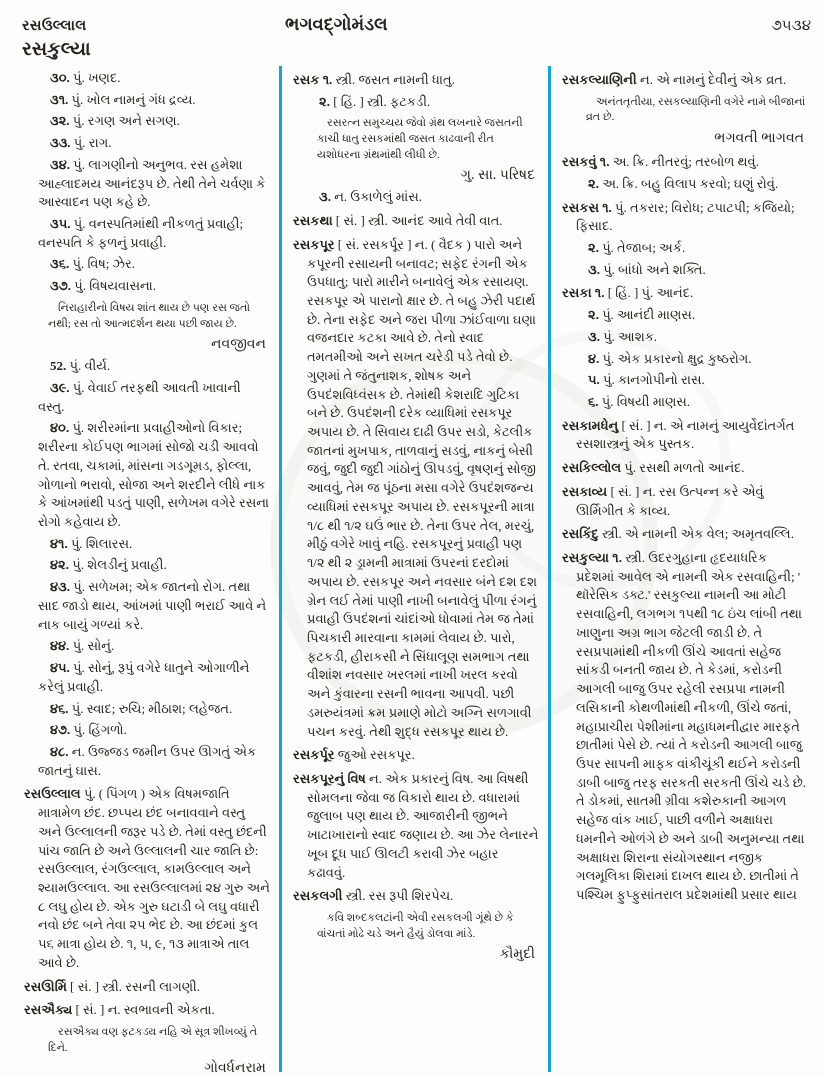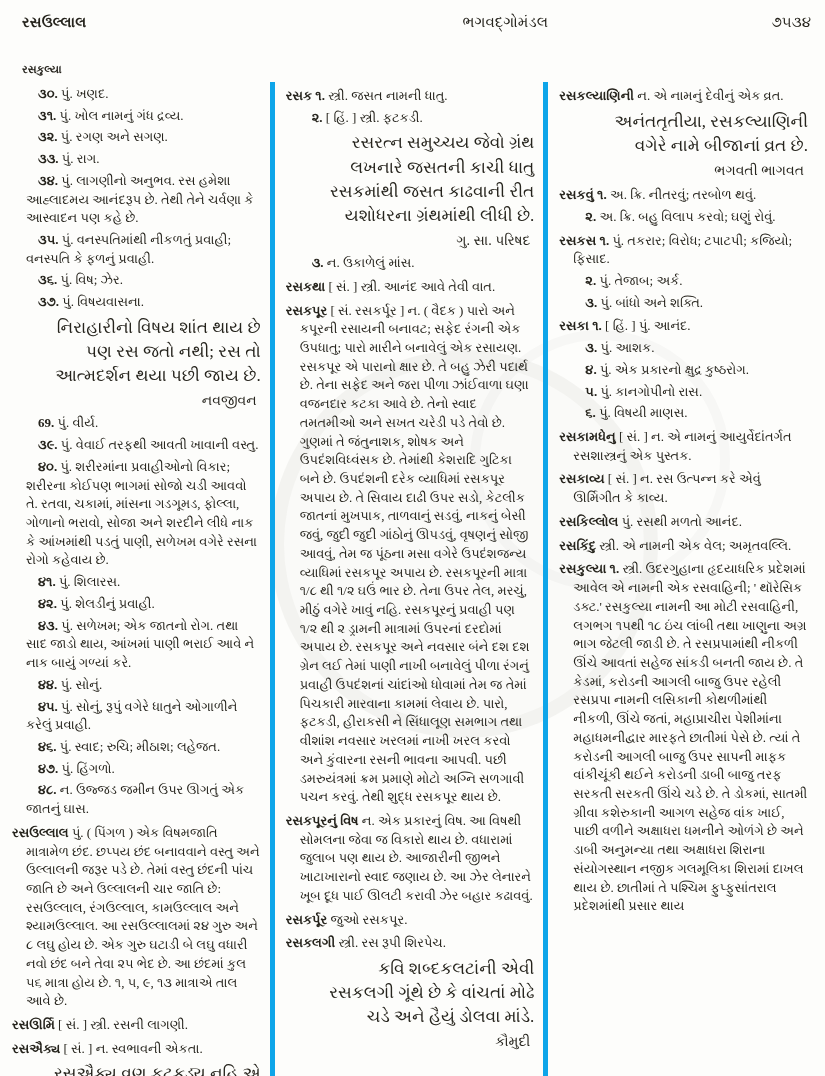--- a/index.html
+++ b/index.html
@@ -12,35 +12,35 @@
     color: #26241d;
   }
   
   .wm { position:absolute; border-radius:50%; pointer-events:none; z-index:0; }
   .wm1 { left:270px; top:350px; width:360px; height:360px;
          border:14px solid rgba(90,90,80,0.045); background:rgba(120,120,105,0.02); }
   .wm2 { left:470px; top:330px; width:240px; height:240px;
          border:10px solid rgba(90,90,80,0.035); }
   .hdr { position:relative; z-index:1; display:flex; align-items:baseline; padding:14px 14px 0 22px; }
   .hdr .gw   { flex:1; font-weight:bold; font-size:14.5px; letter-spacing:.2px; }
-  .hdr .ttl  { flex:1; text-align:right; font-weight:normal; font-size:15px; }
+  .hdr .ttl  { flex:1; text-align:left; font-weight:bold; font-size:18px; }
   .hdr .pno  { flex:1; text-align:right; font-weight:normal; font-size:15px; }
-  .gw2 { position:relative; z-index:1; padding:3px 0 0 22px; font-weight:bold; font-size:11px;margin-top:29px; }
+  .gw2 { position:relative; z-index:1; padding:3px 0 0 22px; font-weight:bold; font-size:19px; }
   .cols {
     position:relative; z-index:1;
     display:flex; align-items:stretch;
-    margin:6px 8px 0 10px;
+    margin:6px 8px 0 22px;
     height: 1006px; overflow:hidden;
   }
   .col { flex:1 1 0; padding:0 9px 0 2px; font-size:13px; line-height:1.44; }
-  .col + .col { border-left:5px solid #0ea5e9; padding-left:11px; }
+  .col + .col { border-left:3px solid #0ea5e9; padding-left:11px; }
   .block { margin:3px 0; }
   .sense { padding-left:14px; text-indent:12px; }
   .entry { padding-left:14px; text-indent:-14px; margin-top:5px; }
-  .quote { font-size:17px; line-height:1.42; padding-left:24px; text-indent:10px; margin-top:4px;text-align:right; }
+  .quote { font-size:11px; line-height:1.42; padding-left:24px; text-indent:10px; margin-top:4px; }
   .attr  { font-size:14px; text-align:right; padding-right:4px; margin-top:0; }
   .hw { font-weight:bold; }
 </style>
 </head>
 <body>
 
 <div class="page">
   <div class="wm wm1"></div>
   <div class="wm wm2"></div>
 
@@ -56,21 +56,21 @@
         <div class="block sense"><span class="hw">૩૦.</span> પું. ખણદ.</div>
         <div class="block sense"><span class="hw">૩૧.</span> પું. ખોલ નામનું ગંધ દ્રવ્ય.</div>
         <div class="block sense"><span class="hw">૩૨.</span> પું. રગણ અને સગણ.</div>
         <div class="block sense"><span class="hw">૩૩.</span> પું. રાગ.</div>
         <div class="block sense"><span class="hw">૩૪.</span> પું. લાગણીનો અનુભવ. રસ હમેશા આહ્લાદમય આનંદરૂપ છે. તેથી તેને ચર્વણા કે આસ્વાદન પણ કહે છે.</div>
         <div class="block sense"><span class="hw">૩૫.</span> પું. વનસ્પતિમાંથી નીકળતું પ્રવાહી; વનસ્પતિ કે ફળનું પ્રવાહી.</div>
         <div class="block sense"><span class="hw">૩૬.</span> પું. વિષ; ઝેર.</div>
         <div class="block sense"><span class="hw">૩૭.</span> પું. વિષયવાસના.</div>
         <div class="block quote">નિરાહારીનો વિષય શાંત થાય છે પણ રસ જતો નથી; રસ તો આત્મદર્શન થયા પછી જાય છે.</div>
         <div class="block attr">નવજીવન</div>
-        <div class="block sense"><span class="hw">69.</span> પું. વીર્ય.</div>
+        <div class="block sense"><span class="hw">52.</span> પું. વીર્ય.</div>
         <div class="block sense"><span class="hw">૩૯.</span> પું. વેવાઈ તરફથી આવતી ખાવાની વસ્તુ.</div>
         <div class="block sense"><span class="hw">૪૦.</span> પું. શરીરમાંના પ્રવાહીઓનો વિકાર; શરીરના કોઈપણ ભાગમાં સોજો ચડી આવવો તે. રતવા, ચકામાં, માંસના ગડગૂમડ, ફોલ્લા, ગોળાનો ભરાવો, સોજા અને શરદીને લીધે નાક કે આંખમાંથી પડતું પાણી, સળેખમ વગેરે રસના રોગો કહેવાય છે.</div>
         <div class="block sense"><span class="hw">૪૧.</span> પું. શિલારસ.</div>
         <div class="block sense"><span class="hw">૪૨.</span> પું. શેલડીનું પ્રવાહી.</div>
         <div class="block sense"><span class="hw">૪૩.</span> પું. સળેખમ; એક જાતનો રોગ. તથા સાદ જાડો થાય, આંખમાં પાણી ભરાઈ આવે ને નાક બાયું ગળ્યાં કરે.</div>
         <div class="block sense"><span class="hw">૪૪.</span> પું. સોનું.</div>
         <div class="block sense"><span class="hw">૪૫.</span> પું. સોનું, રૂપું વગેરે ધાતુને ઓગાળીને કરેલું પ્રવાહી.</div>
         <div class="block sense"><span class="hw">૪૬.</span> પું. સ્વાદ; રુચિ; મીઠાશ; લહેજત.</div>
         <div class="block sense"><span class="hw">૪૭.</span> પું. હિંગળો.</div>
         <div class="block sense"><span class="hw">૪૮.</span> ન. ઉજ્જડ જમીન ઉપર ઊગતું એક જાતનું ઘાસ.</div>
@@ -81,40 +81,41 @@
         <div class="block attr">ગોવર્ધનરામ</div>
       </div>
     <div class="col">
         <div class="block entry"><span class="hw">રસક ૧.</span> સ્ત્રી. જસત નામની ધાતુ.</div>
         <div class="block sense"><span class="hw">૨.</span> [ હિં. ] સ્ત્રી. ફટકડી.</div>
         <div class="block quote">રસરત્ન સમુચ્ચય જેવો ગ્રંથ લખનારે જસતની કાચી ધાતુ રસકમાંથી જસત કાઢવાની રીત યશોધરના ગ્રંથમાંથી લીધી છે.</div>
         <div class="block attr">ગુ. સા. પરિષદ</div>
         <div class="block sense"><span class="hw">૩.</span> ન. ઉકાળેલું માંસ.</div>
         <div class="block entry"><span class="hw">રસકથા</span> [ સં. ] સ્ત્રી. આનંદ આવે તેવી વાત.</div>
         <div class="block entry"><span class="hw">રસકપૂર</span> [ સં. રસકર્પૂર ] ન. ( વૈદક ) પારો અને કપૂરની રસાયની બનાવટ; સફેદ રંગની એક ઉપધાતુ; પારો મારીને બનાવેલું એક રસાયણ. રસકપૂર એ પારાનો ક્ષાર છે. તે બહુ ઝેરી પદાર્થ છે. તેના સફેદ અને જરા પીળા ઝાંઈવાળા ઘણા વજનદાર કટકા આવે છે. તેનો સ્વાદ તમતમીઓ અને સખત ચરેડી પડે તેવો છે. ગુણમાં તે જંતુનાશક, શોષક અને ઉપદંશવિધ્વંસક છે. તેમાંથી કેશરાદિ ગુટિકા બને છે. ઉપદંશની દરેક વ્યાધિમાં રસકપૂર અપાય છે. તે સિવાય દાઢી ઉપર સડો, કેટલીક જાતનાં મુખપાક, તાળવાનું સડવું, નાકનું બેસી જવું, જુદી જુદી ગાંઠોનું ઊપડવું, વૃષણનું સોજી આવવું, તેમ જ પૂંઠના મસા વગેરે ઉપદંશજન્ય વ્યાધિમાં રસકપૂર અપાય છે. રસકપૂરની માત્રા ૧/૮ થી ૧/૨ ઘઉં ભાર છે. તેના ઉપર તેલ, મરચું, મીઠું વગેરે ખાવું નહિ. રસકપૂરનું પ્રવાહી પણ ૧/૨ થી ૨ ડ્રામની માત્રામાં ઉપરનાં દરદોમાં અપાય છે. રસકપૂર અને નવસાર બંને દશ દશ ગ્રેન લઈ તેમાં પાણી નાખી બનાવેલું પીળા રંગનું પ્રવાહી ઉપદંશનાં ચાંદાંઓ ધોવામાં તેમ જ તેમાં પિચકારી મારવાના કામમાં લેવાય છે. પારો, ફટકડી, હીરાકસી ને સિંધાલૂણ સમભાગ તથા વીશાંશ નવસાર ખરલમાં નાખી ખરલ કરવો અને કુંવારના રસની ભાવના આપવી. પછી ડમરુયંત્રમાં ક્રમ પ્રમાણે મોટો અગ્નિ સળગાવી પચન કરવું. તેથી શુદ્ધ રસકપૂર થાય છે.</div>
+        <div class="block entry"><span class="hw">રસકર્પૂર</span> જુઓ રસકપૂર.</div>
         <div class="block entry"><span class="hw">રસકપૂરનું વિષ</span> ન. એક પ્રકારનું વિષ. આ વિષથી સોમલના જેવા જ વિકારો થાય છે. વધારામાં જુલાબ પણ થાય છે. આજારીની જીભને ખાટાખારાનો સ્વાદ જણાય છે. આ ઝેર લેનારને ખૂબ દૂધ પાઈ ઊલટી કરાવી ઝેર બહાર કઢાવવું.</div>
-        <div class="block entry"><span class="hw">રસકર્પૂર</span> જુઓ રસકપૂર.</div>
         <div class="block entry"><span class="hw">રસકલગી</span> સ્ત્રી. રસ રૂપી શિરપેચ.</div>
         <div class="block quote">કવિ શબ્દકલટાંની એવી રસકલગી ગૂંથે છે કે વાંચતાં મોઢે ચડે અને હૈયું ડોલવા માંડે.</div>
         <div class="block attr">કૌમુદી</div>
       </div>
     <div class="col">
         <div class="block entry"><span class="hw">રસકલ્યાણિની</span> ન. એ નામનું દેવીનું એક વ્રત.</div>
         <div class="block quote">અનંતતૃતીયા, રસકલ્યાણિની વગેરે નામે બીજાનાં વ્રત છે.</div>
         <div class="block attr">ભગવતી ભાગવત</div>
         <div class="block entry"><span class="hw">રસકવું ૧.</span> અ. ક્રિ. નીતરવું; તરબોળ થવું.</div>
         <div class="block sense"><span class="hw">૨.</span> અ. ક્રિ. બહુ વિલાપ કરવો; ઘણું રોવું.</div>
         <div class="block entry"><span class="hw">રસકસ ૧.</span> પું. તકરાર; વિરોધ; ટપાટપી; કજિયો; ફિસાદ.</div>
         <div class="block sense"><span class="hw">૨.</span> પું. તેજાબ; અર્ક.</div>
         <div class="block sense"><span class="hw">૩.</span> પું. બાંધો અને શક્તિ.</div>
         <div class="block entry"><span class="hw">રસકા ૧.</span> [ હિં. ] પું. આનંદ.</div>
+        <div class="block sense"><span class="hw">૨.</span> પું. આનંદી માણસ.</div>
         <div class="block sense"><span class="hw">૩.</span> પું. આશક.</div>
         <div class="block sense"><span class="hw">૪.</span> પું. એક પ્રકારનો ક્ષુદ્ર કુષ્ઠરોગ.</div>
         <div class="block sense"><span class="hw">૫.</span> પું. કાનગોપીનો રાસ.</div>
         <div class="block sense"><span class="hw">૬.</span> પું. વિષયી માણસ.</div>
         <div class="block entry"><span class="hw">રસકામધેનુ</span> [ સં. ] ન. એ નામનું આયુર્વેદાંતર્ગત રસશાસ્ત્રનું એક પુસ્તક.</div>
+        <div class="block entry"><span class="hw">રસકિલ્લોલ</span> પું. રસથી મળતો આનંદ.</div>
         <div class="block entry"><span class="hw">રસકાવ્ય</span> [ સં. ] ન. રસ ઉત્પન્ન કરે એવું ઊર્મિગીત કે કાવ્ય.</div>
-        <div class="block entry"><span class="hw">રસકિલ્લોલ</span> પું. રસથી મળતો આનંદ.</div>
         <div class="block entry"><span class="hw">રસકિંદુ</span> સ્ત્રી. એ નામની એક વેલ; અમૃતવલ્લિ.</div>
         <div class="block entry"><span class="hw">રસકુલ્યા ૧.</span> સ્ત્રી. ઉદરગુહાના હૃદયાધરિક પ્રદેશમાં આવેલ એ નામની એક રસવાહિની; ' થૉરેસિક ડક્ટ.' રસકુલ્યા નામની આ મોટી રસવાહિની, લગભગ ૧૫થી ૧૮ ઇંચ લાંબી તથા ખાણુના અગ્ર ભાગ જેટલી જાડી છે. તે રસપ્રપામાંથી નીકળી ઊંચે આવતાં સહેજ સાંકડી બનતી જાય છે. તે કેડમાં, કરોડની આગલી બાજુ ઉપર રહેલી રસપ્રપા નામની લસિકાની કોથળીમાંથી નીકળી, ઊંચે જતાં, મહાપ્રાચીરા પેશીમાંના મહાધમનીદ્વાર મારફતે છાતીમાં પેસે છે. ત્યાં તે કરોડની આગલી બાજુ ઉપર સાપની માફક વાંકીચૂંકી થઈને કરોડની ડાબી બાજુ તરફ સરકતી સરકતી ઊંચે ચડે છે. તે ડોકમાં, સાતમી ગ્રીવા કશેરુકાની આગળ સહેજ વાંક ખાઈ, પાછી વળીને અક્ષાધરા ધમનીને ઓળંગે છે અને ડાબી અનુમન્યા તથા અક્ષાધરા શિરાના સંયોગસ્થાન નજીક ગલમૂલિકા શિરામાં દાખલ થાય છે. છાતીમાં તે પશ્ચિમ ફુપ્ફુસાંતરાલ પ્રદેશમાંથી પ્રસાર થાય</div>
       </div>
   </div>
 </div>
 
 </body></html>

